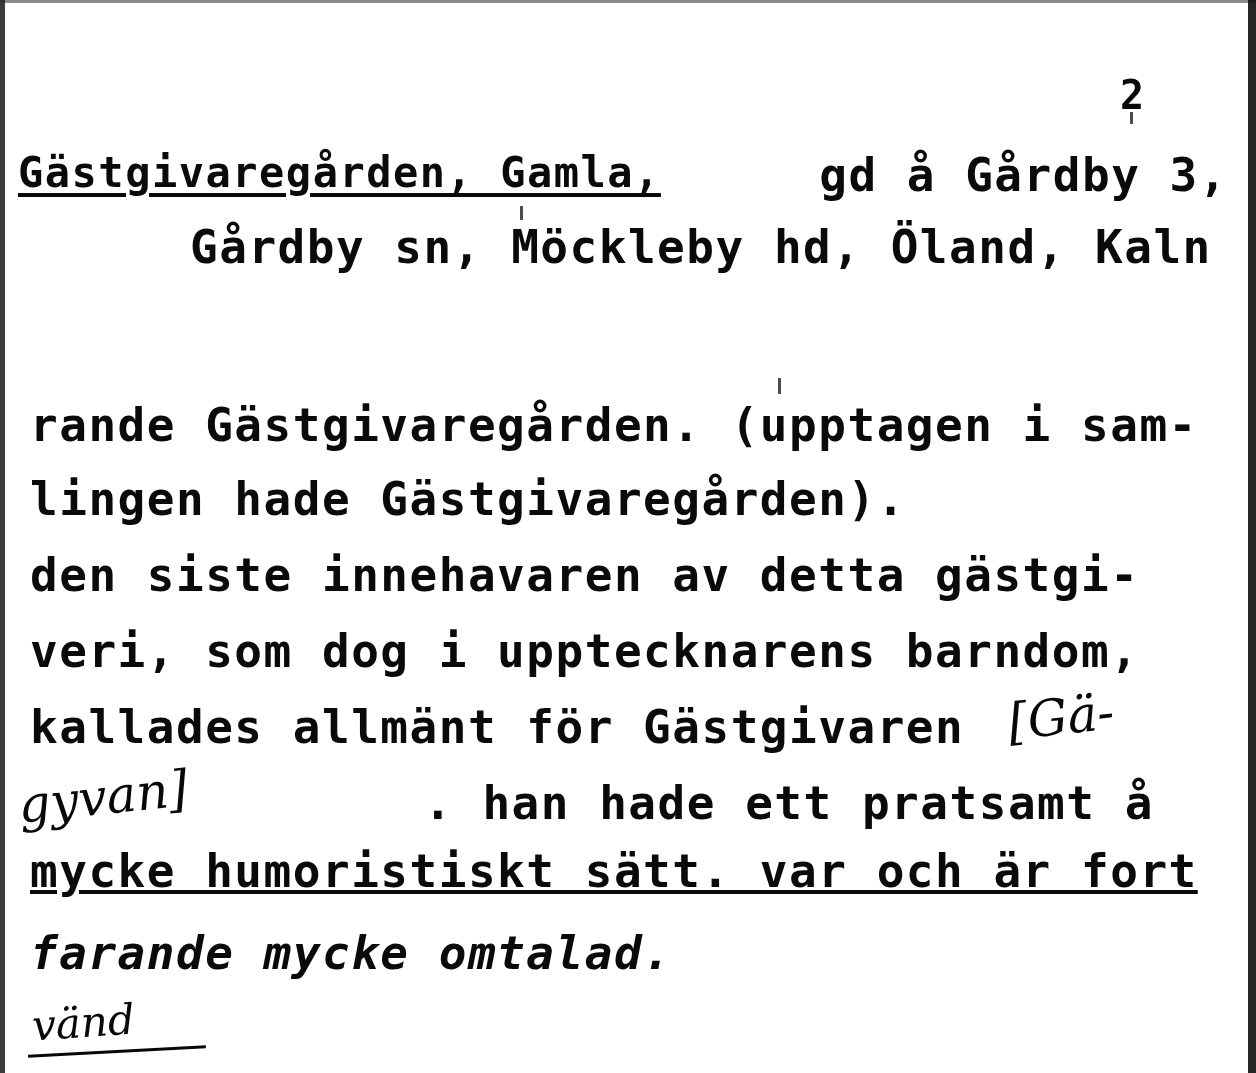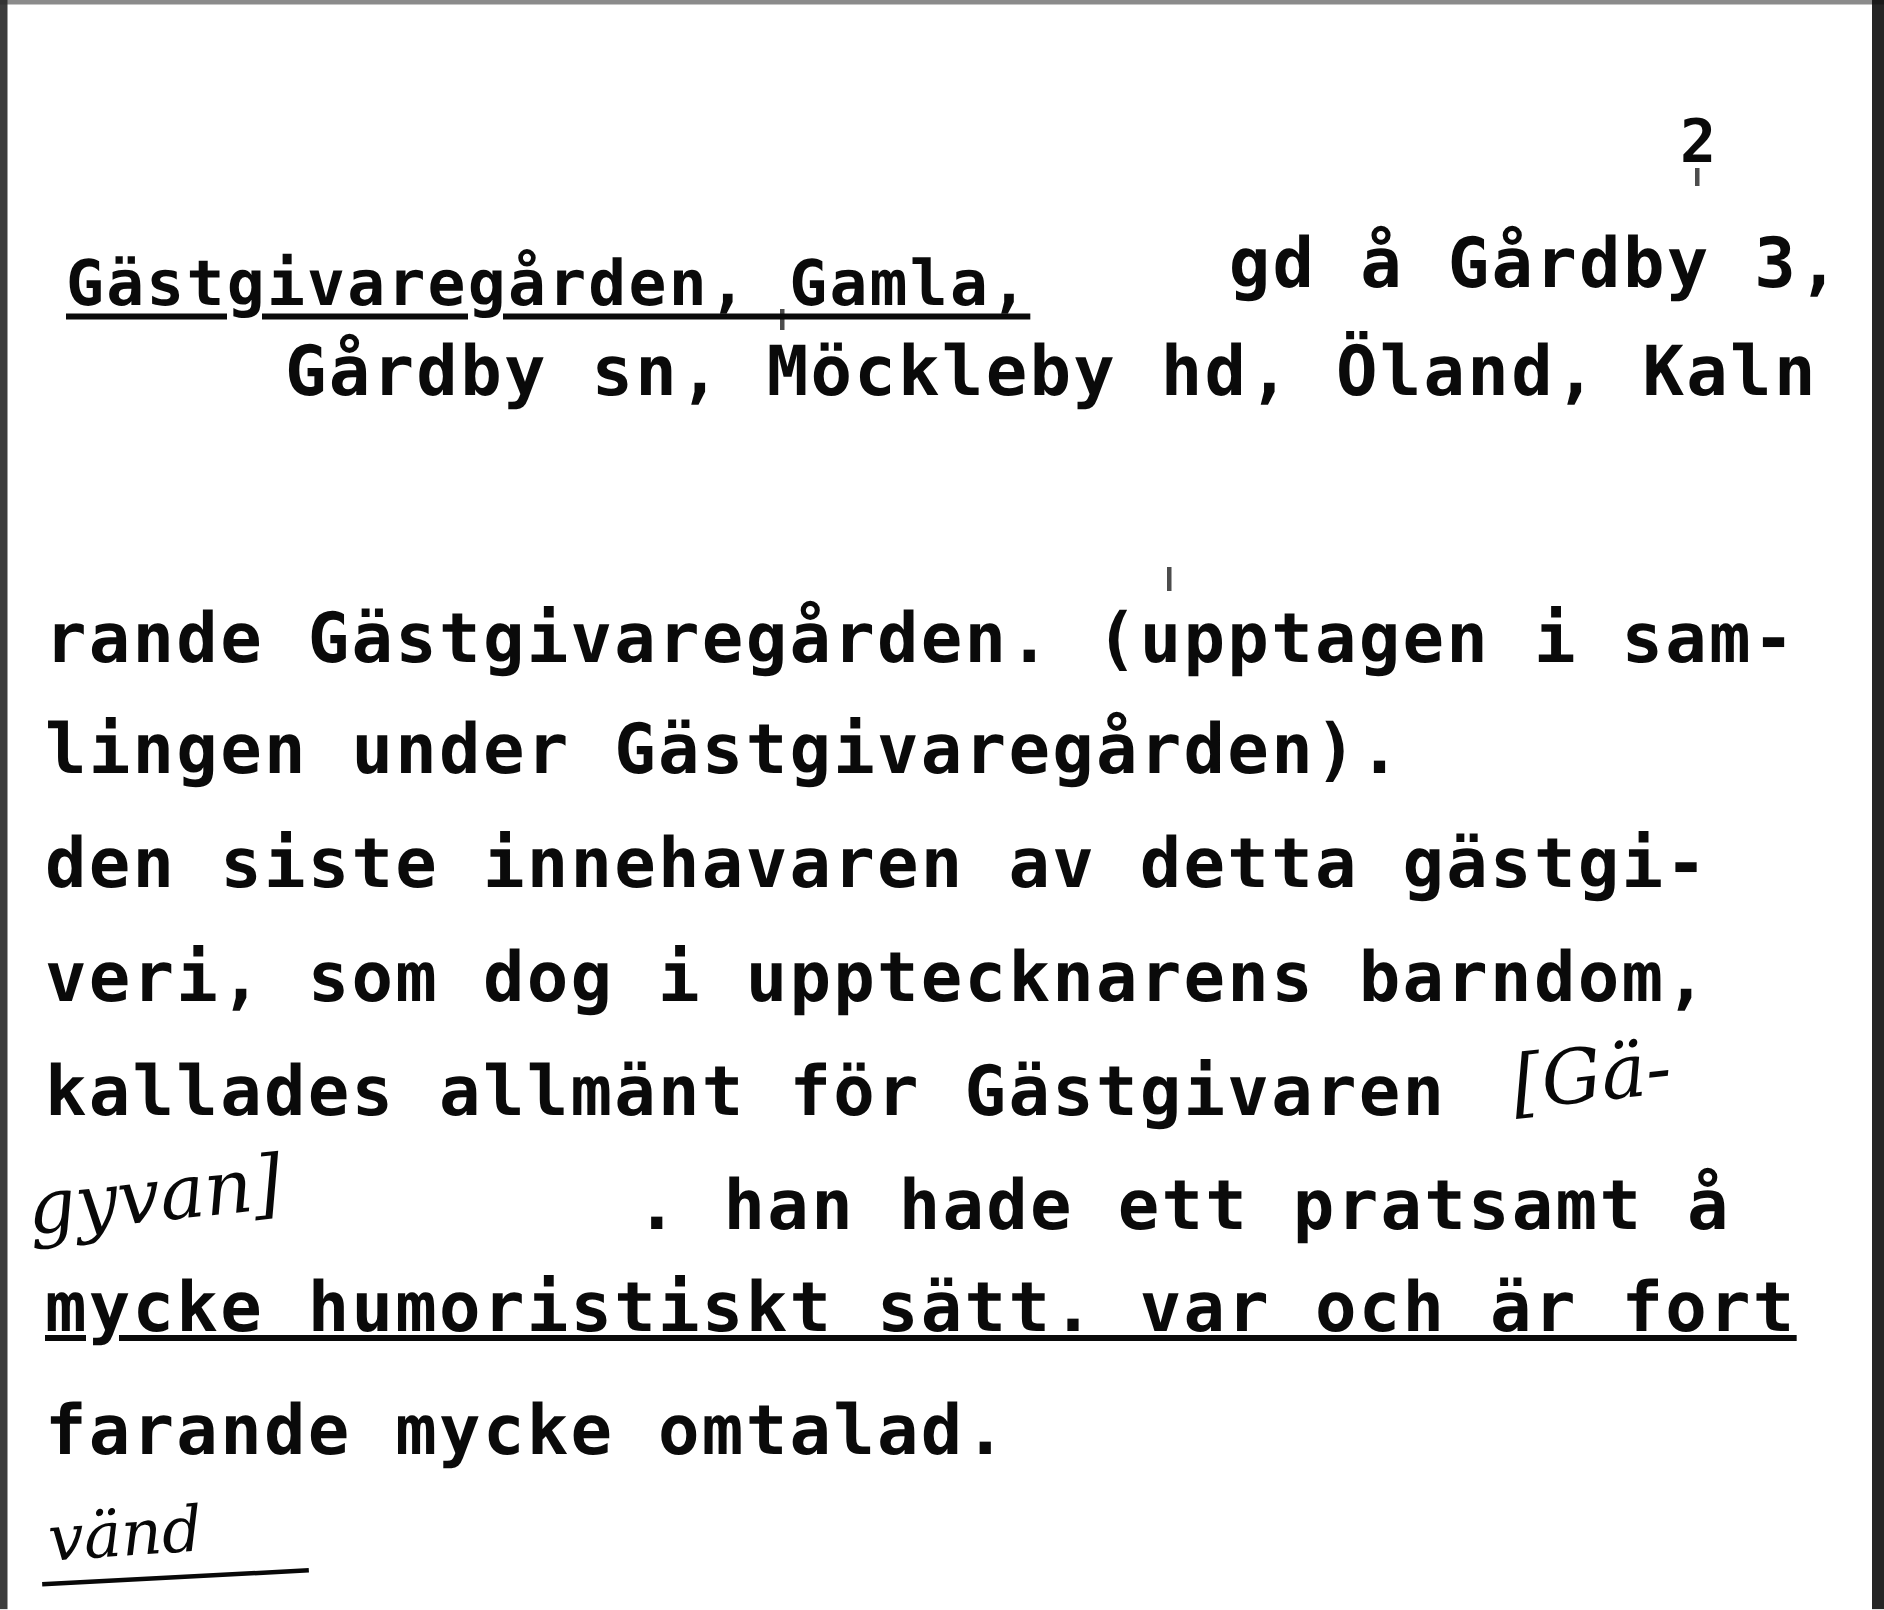--- a/index.html
+++ b/index.html
@@ -100,35 +100,35 @@
   <div class="edge-left"></div>
   <div class="edge-top"></div>
   <div class="edge-right"></div>
 
   <div class="speck" style="left:520px; top:206px; width:3px; height:14px;"></div>
   <div class="speck" style="left:778px; top:378px; width:3px; height:16px;"></div>
   <div class="speck" style="left:1130px; top:112px; width:3px; height:12px;"></div>
 
   <div class="typed page-number" style="left:1120px; top:72px;">2</div>
 
-  <div class="typed headword" style="left:44px; top:148px;margin-top:16px;">Gästgivaregården, Gamla,</div>
+  <div class="typed headword" style="left:18px; top:148px;">Gästgivaregården, Gamla,</div>
   <div class="typed line" style="left:790px; top:148px;"> gd å Gårdby 3,</div>
 
   <div class="typed line" style="left:190px; top:220px;">Gårdby sn, Möckleby hd, Öland, Kaln</div>
 
   <div class="typed line" style="left:30px; top:398px;">rande Gästgivaregården. (upptagen i sam-</div>
-  <div class="typed line" style="left:30px; top:472px;">lingen under Gästgivaregården).</div>
+  <div class="typed line" style="left:30px; top:472px;">lingen hade Gästgivaregården).</div>
   <div class="typed line" style="left:30px; top:548px;">den siste innehavaren av detta gästgi-</div>
   <div class="typed line" style="left:30px; top:624px;">veri, som dog i upptecknarens barndom,</div>
   <div class="typed line" style="left:30px; top:700px;">kallades allmänt för Gästgivaren</div>
 
   <div class="hand hand-brackets" style="left:1008px; top:688px;">[Gä-</div>
   <div class="hand hand-brackets" style="left:18px; top:768px;">gyvan]</div>
 
   <div class="typed line" style="left:424px; top:776px;">. han hade ett pratsamt å</div>
   <div class="typed line" style="left:30px; top:844px;text-decoration:underline;">mycke humoristiskt sätt. var och är fort</div>
-  <div class="typed line" style="left:30px; top:926px;">farande mycke omtalad.</div>
+  <div class="typed line" style="left:30px; top:926px;font-style:italic;">farande mycke omtalad.</div>
 
   <div class="hand hand-vand" style="left:32px; top:998px;">vänd</div>
   <div class="hand-underline" style="left:28px; top:1050px; width:178px;"></div>
 
 
 </div>
 
 </body></html>

